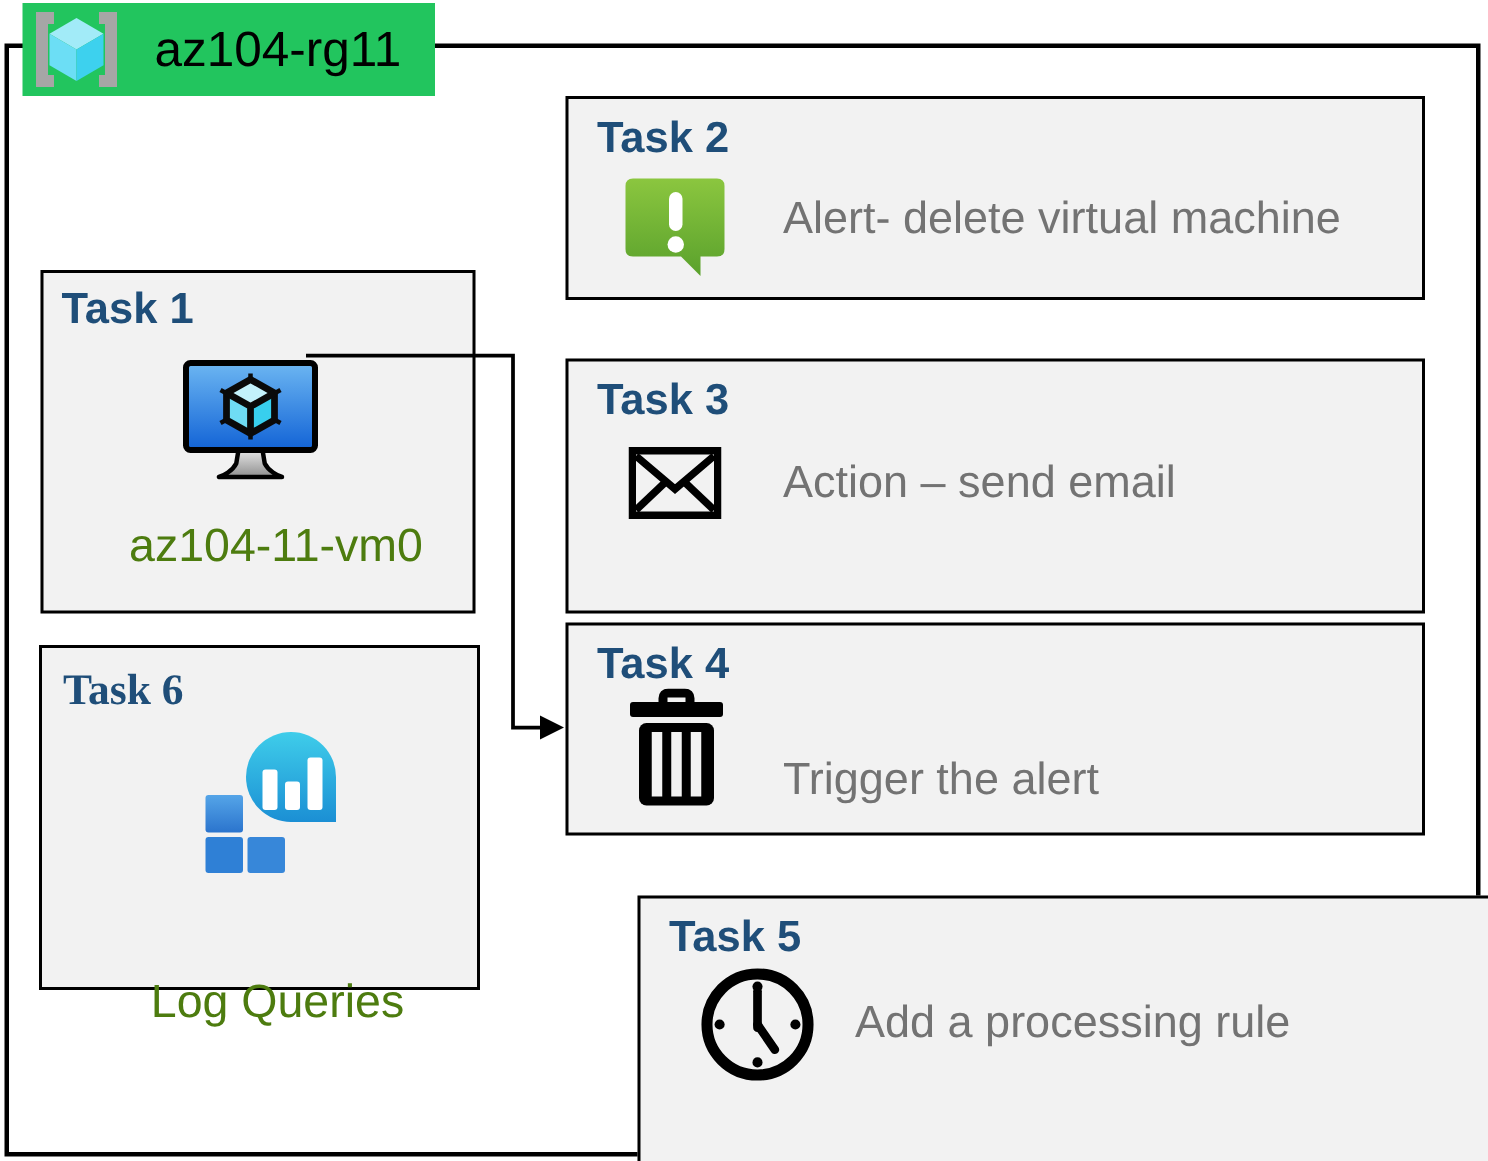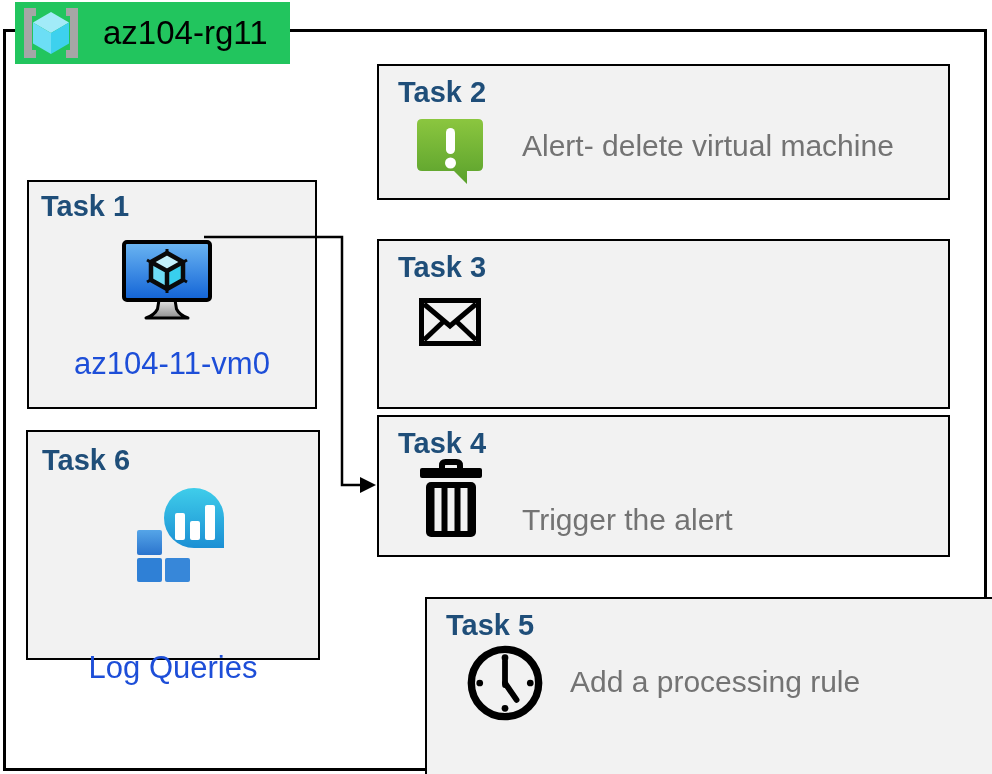--- a/index.html
+++ b/index.html
@@ -22,22 +22,22 @@
     box-sizing:border-box;z-index:1;
   }
   .task-title{
     position:absolute;font-weight:bold;font-size:29px;color:#1f4e79;
   }
   .task-body-label{
     position:absolute;left:143px;height:44px;line-height:44px;
     font-size:30px;color:#737373;white-space:nowrap;
   }
   .center-label{
-    position:absolute;left:0;width:100%;text-align:center;
-    font-size:31px;color:#1d4ed8;
+    position:absolute;left:12px;width:100%;text-align:center;
+    font-size:31px;color:#4d7c0f;
   }
   .icon{position:absolute;}
   #task1{left:27px;top:136px;width:290px;height:229px;margin-top:44px;}
   #task6{left:26px;top:430px;width:294px;height:230px;}
   #task2{left:377px;top:64px;width:573px;height:136px;}
   #task3{left:377px;top:239px;width:573px;height:170px;}
   #task4{left:377px;top:415px;width:573px;height:142px;text-align:center;}
   #task5{left:377px;top:597px;width:573px;height:180px;margin-left:48px;}
   .connector{position:absolute;left:0;top:0;z-index:2;pointer-events:none;}
 </style>
@@ -90,21 +90,21 @@
       <polygon points="45,13 61,22 45,31 29,22" fill="#c3f1fb"></polygon>
       <polygon points="29,22 45,31 45,49 29,40" fill="#6fdcf4"></polygon>
       <polygon points="61,22 45,31 45,49 61,40" fill="#38cfee"></polygon>
       <path d="M45 13 L61 22 L61 40 L45 49 L29 40 L29 22 Z" fill="none" stroke="#0a0a0a" stroke-width="4.5" stroke-linejoin="round"></path>
       <path d="M29 22 L45 31 L61 22 M45 31 V49" fill="none" stroke="#0a0a0a" stroke-width="4.5"></path>
     </svg>
     <div class="center-label" style="top:164px;">az104-11-vm0</div>
   </div>
 
   <div class="task" id="task6">
-    <div class="task-title" style="left:14px;top:12px;">Task 6</div>
+    <div class="task-title" style="left:14px;top:12px;font-family:Liberation Serif, serif;">Task 6</div>
     <svg class="icon" style="left:106px;top:54px;" width="90" height="96" viewBox="0 0 90 96">
       <defs>
         <linearGradient id="lgb" x1="0" y1="0" x2="0" y2="1">
           <stop offset="0" stop-color="#3fcdea"></stop>
             <stop offset="1" stop-color="#1b8fd4"></stop>
         </linearGradient>
         <linearGradient id="lsq" x1="0" y1="0" x2="0" y2="1">
           <stop offset="0" stop-color="#55a5e8"></stop>
             <stop offset="1" stop-color="#2b74cd"></stop>
         </linearGradient>
@@ -137,20 +137,21 @@
   </div>
 
   <div class="task" id="task3">
     <div class="task-title" style="left:19px;top:10px;">Task 3</div>
     <svg class="icon" style="left:40px;top:57px;" width="62" height="48" viewBox="0 0 62 48">
       <rect x="2.5" y="2.5" width="57" height="43" fill="none" stroke="#000" stroke-width="5"></rect>
       <path d="M5 6 L31 28 L57 6" fill="none" stroke="#000" stroke-width="5"></path>
       <path d="M5 42 L24 24" fill="none" stroke="#000" stroke-width="5"></path>
       <path d="M57 42 L38 24" fill="none" stroke="#000" stroke-width="5"></path>
     </svg>
+    <div class="task-body-label" style="top:59px;">Action – send email</div>
   </div>
 
   <div class="task" id="task4">
     <div class="task-title" style="left:19px;top:10px;">Task 4</div>
     <svg class="icon" style="left:40px;top:42px;" width="64" height="80" viewBox="0 0 64 80">
       <path d="M23 9 V6.5 Q23 3 26.5 3 H37.5 Q41 3 41 6.5 V9" fill="none" stroke="#000" stroke-width="6"></path>
       <rect x="1" y="9" width="62" height="10" rx="2" fill="#000"></rect>
       <rect x="7" y="23" width="50" height="55" rx="5" fill="#000"></rect>
       <rect x="15.5" y="29" width="7" height="43" fill="#f2f2f2"></rect>
       <rect x="28.5" y="29" width="7" height="43" fill="#f2f2f2"></rect>

